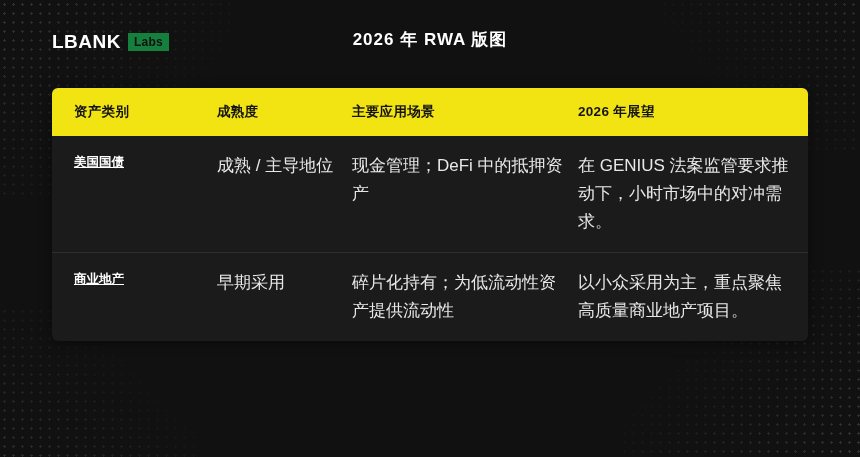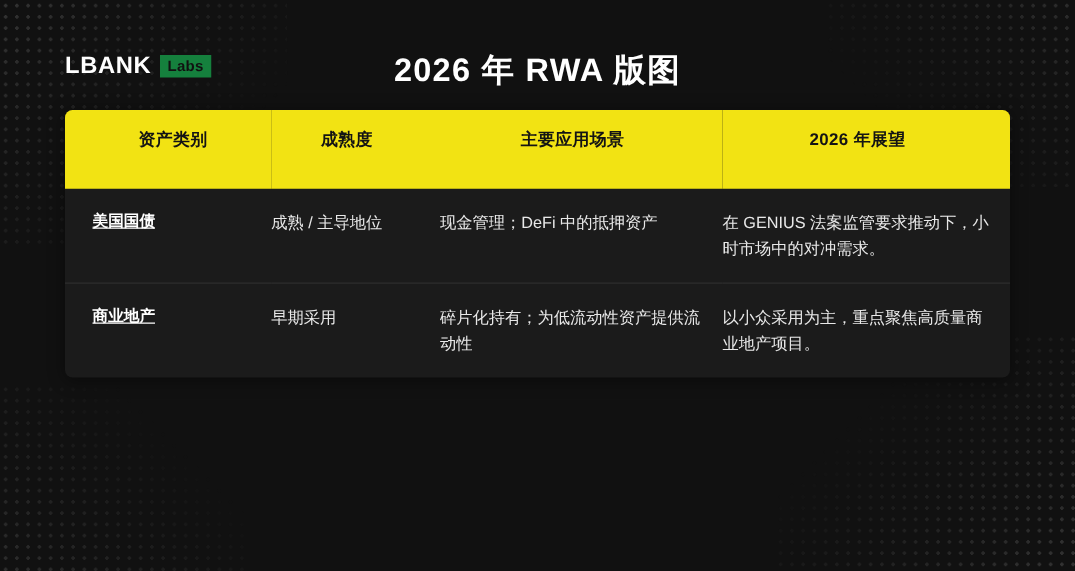--- a/index.html
+++ b/index.html
@@ -31,21 +31,21 @@
   .dots-bl { left: 0; bottom: 0; width: 200px; height: 150px;
     -webkit-mask-image: linear-gradient(45deg, rgba(0,0,0,.7), rgba(0,0,0,0) 70%);
     mask-image: linear-gradient(45deg, rgba(0,0,0,.7), rgba(0,0,0,0) 70%); }
   .dots-br { right: 0; bottom: 0; width: 240px; height: 190px;
     -webkit-mask-image: linear-gradient(315deg, rgba(0,0,0,.85), rgba(0,0,0,0) 70%);
     mask-image: linear-gradient(315deg, rgba(0,0,0,.85), rgba(0,0,0,0) 70%); }
 
   
   .header {
     position: absolute;
-    left: 0; top: 13px;
+    left: 0; top: 2px;
     width: 860px;
     height: 88px;
     border-radius: 13px;
   }
   .brand {
     position: absolute;
     left: 52px;
     top: 30px;
     display: flex;
     align-items: center;
@@ -67,21 +67,21 @@
     line-height: 1;
     letter-spacing: .2px;
   }
   .page-title {
     position: absolute;
     left: 0;
     top: 26px;
     width: 860px;
     text-align: center;
     color: #ffffff;
-    font-size: 26px;
+    font-size: 17px;
     font-weight: bold;
     letter-spacing: 1px;
   }
 
   
   .card {
     position: absolute;
     left: 52px;
     top: 88px;
     width: 756px;
@@ -93,28 +93,28 @@
   table.rwa {
     border-collapse: collapse;
     width: 100%;
     table-layout: fixed;
   }
   table.rwa thead th {
     background: #f2e313;
     color: #141414;
     font-size: 13.5px;
     font-weight: bold;
-    text-align: center;
-    padding: 15px 14px 30px 0;
+    text-align: left;
+    padding: 15px 14px 15px 0;
     letter-spacing: .3px;
   }
   table.rwa thead th:first-child { padding-left: 22px; }
   table.rwa tbody td {
     color: #e8e8e8;
-    font-size: 13px;
+    font-size: 17px;
     line-height: 1.65;
     padding: 16px 14px 16px 0;
     vertical-align: top;
     border-bottom: 1px solid #2e2e2e;
   }
   table.rwa tbody tr:last-child td { border-bottom: none; }
   table.rwa tbody td:first-child {
     padding-left: 22px;
     font-weight: bold;
     color: #ffffff;

